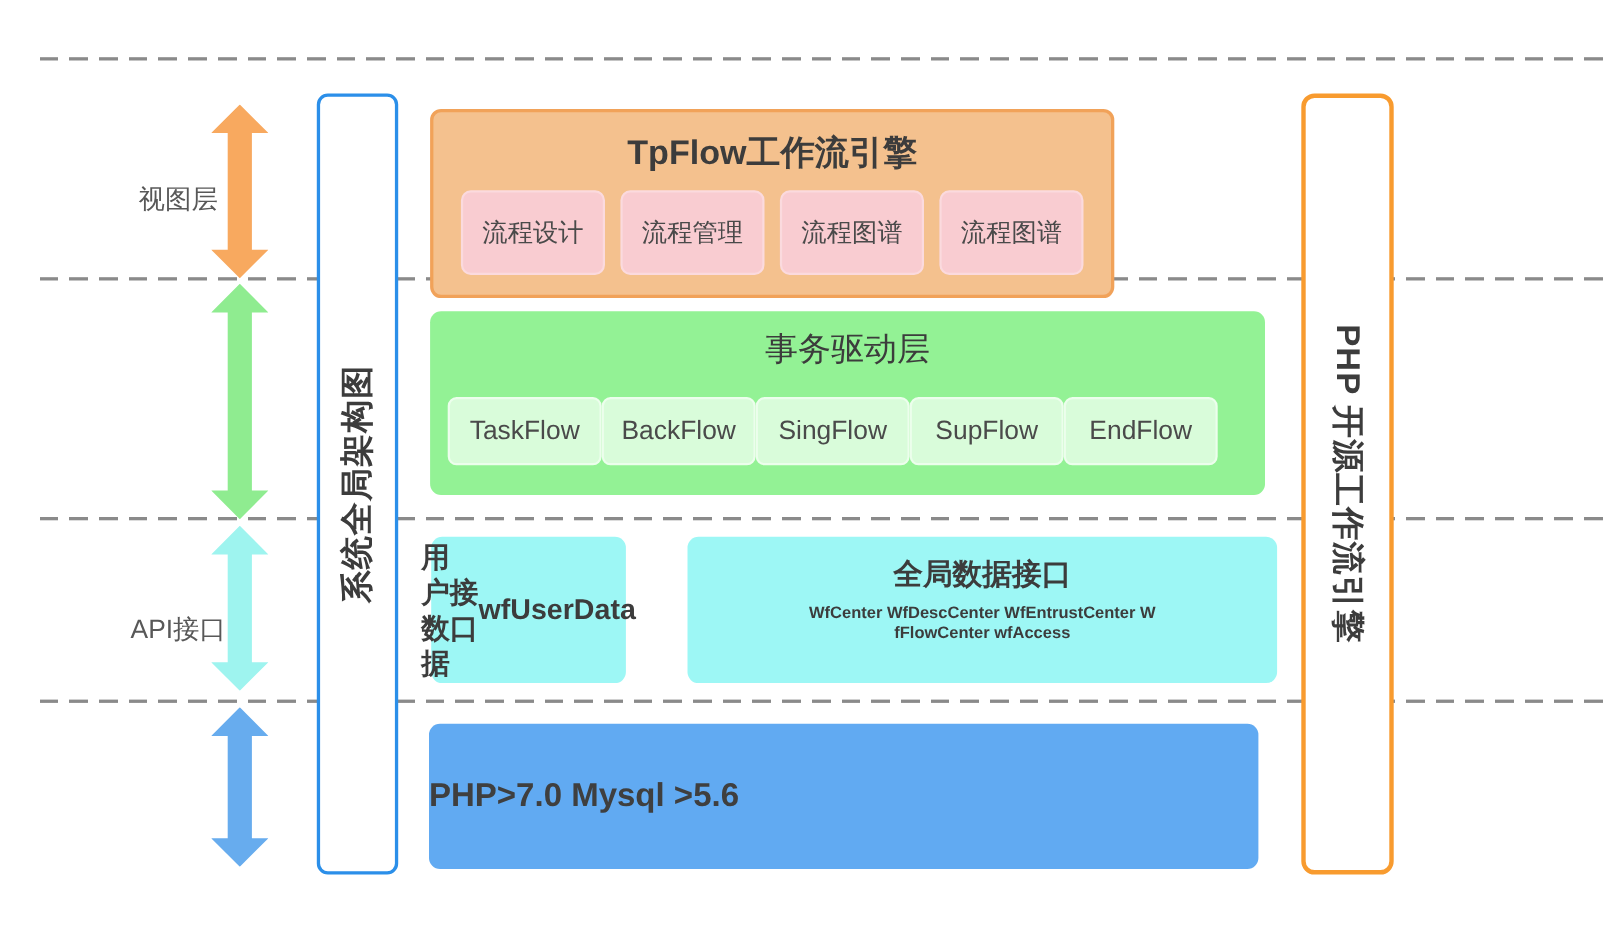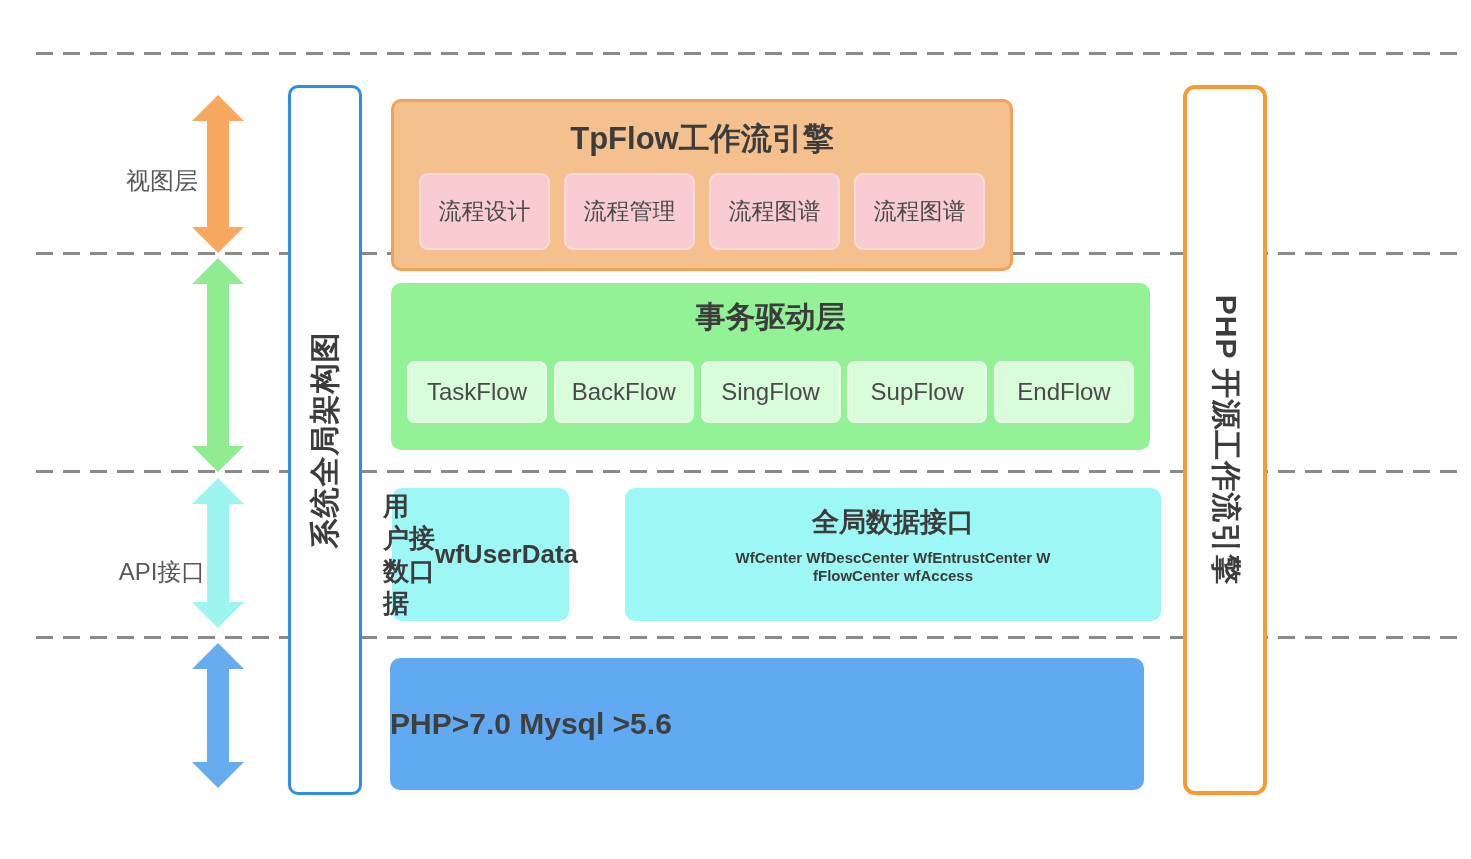--- a/index.html
+++ b/index.html
@@ -51,24 +51,24 @@
     width:131px;height:77px;box-sizing:border-box;border-radius:9px;
     background:var(--pink-fill,#f9ccd1);border:2px solid var(--pink-border,#fbdade);
     display:flex;align-items:center;justify-content:center;
     font-size:23px;color:var(--box-text,#4a4a4a);
   }
   
   .component-box{
     position:absolute;left:391px;top:283px;width:759px;height:167px;box-sizing:border-box;
     background:var(--green-fill,#93f295);border-radius:10px;z-index:2;
   }
-  .component-title{margin-top:14px;text-align:center;font-size:30px;font-weight:bold;
+  .component-title{margin-top:14px;text-align:center;font-size:30px;font-weight:normal;
     color:var(--heading-text,#3c3c3c);}
   .component-items{position:absolute;left:16px;right:16px;top:78px;display:flex;
-    justify-content:space-between;}
+    }
   .greensub-box{
     width:140px;height:62px;box-sizing:border-box;border-radius:8px;
     background:var(--green-sub-fill,#d9fcda);border:2px solid var(--green-sub-border,#ecfeec);
     display:flex;align-items:center;justify-content:center;
     font-size:24px;color:var(--box-text,#4a4a4a);
   }
   
   .user-box{
     position:absolute;left:392px;top:488px;width:177px;height:133px;box-sizing:border-box;
     background:var(--cyan-fill,#9df7f5);border-radius:10px;z-index:2;

